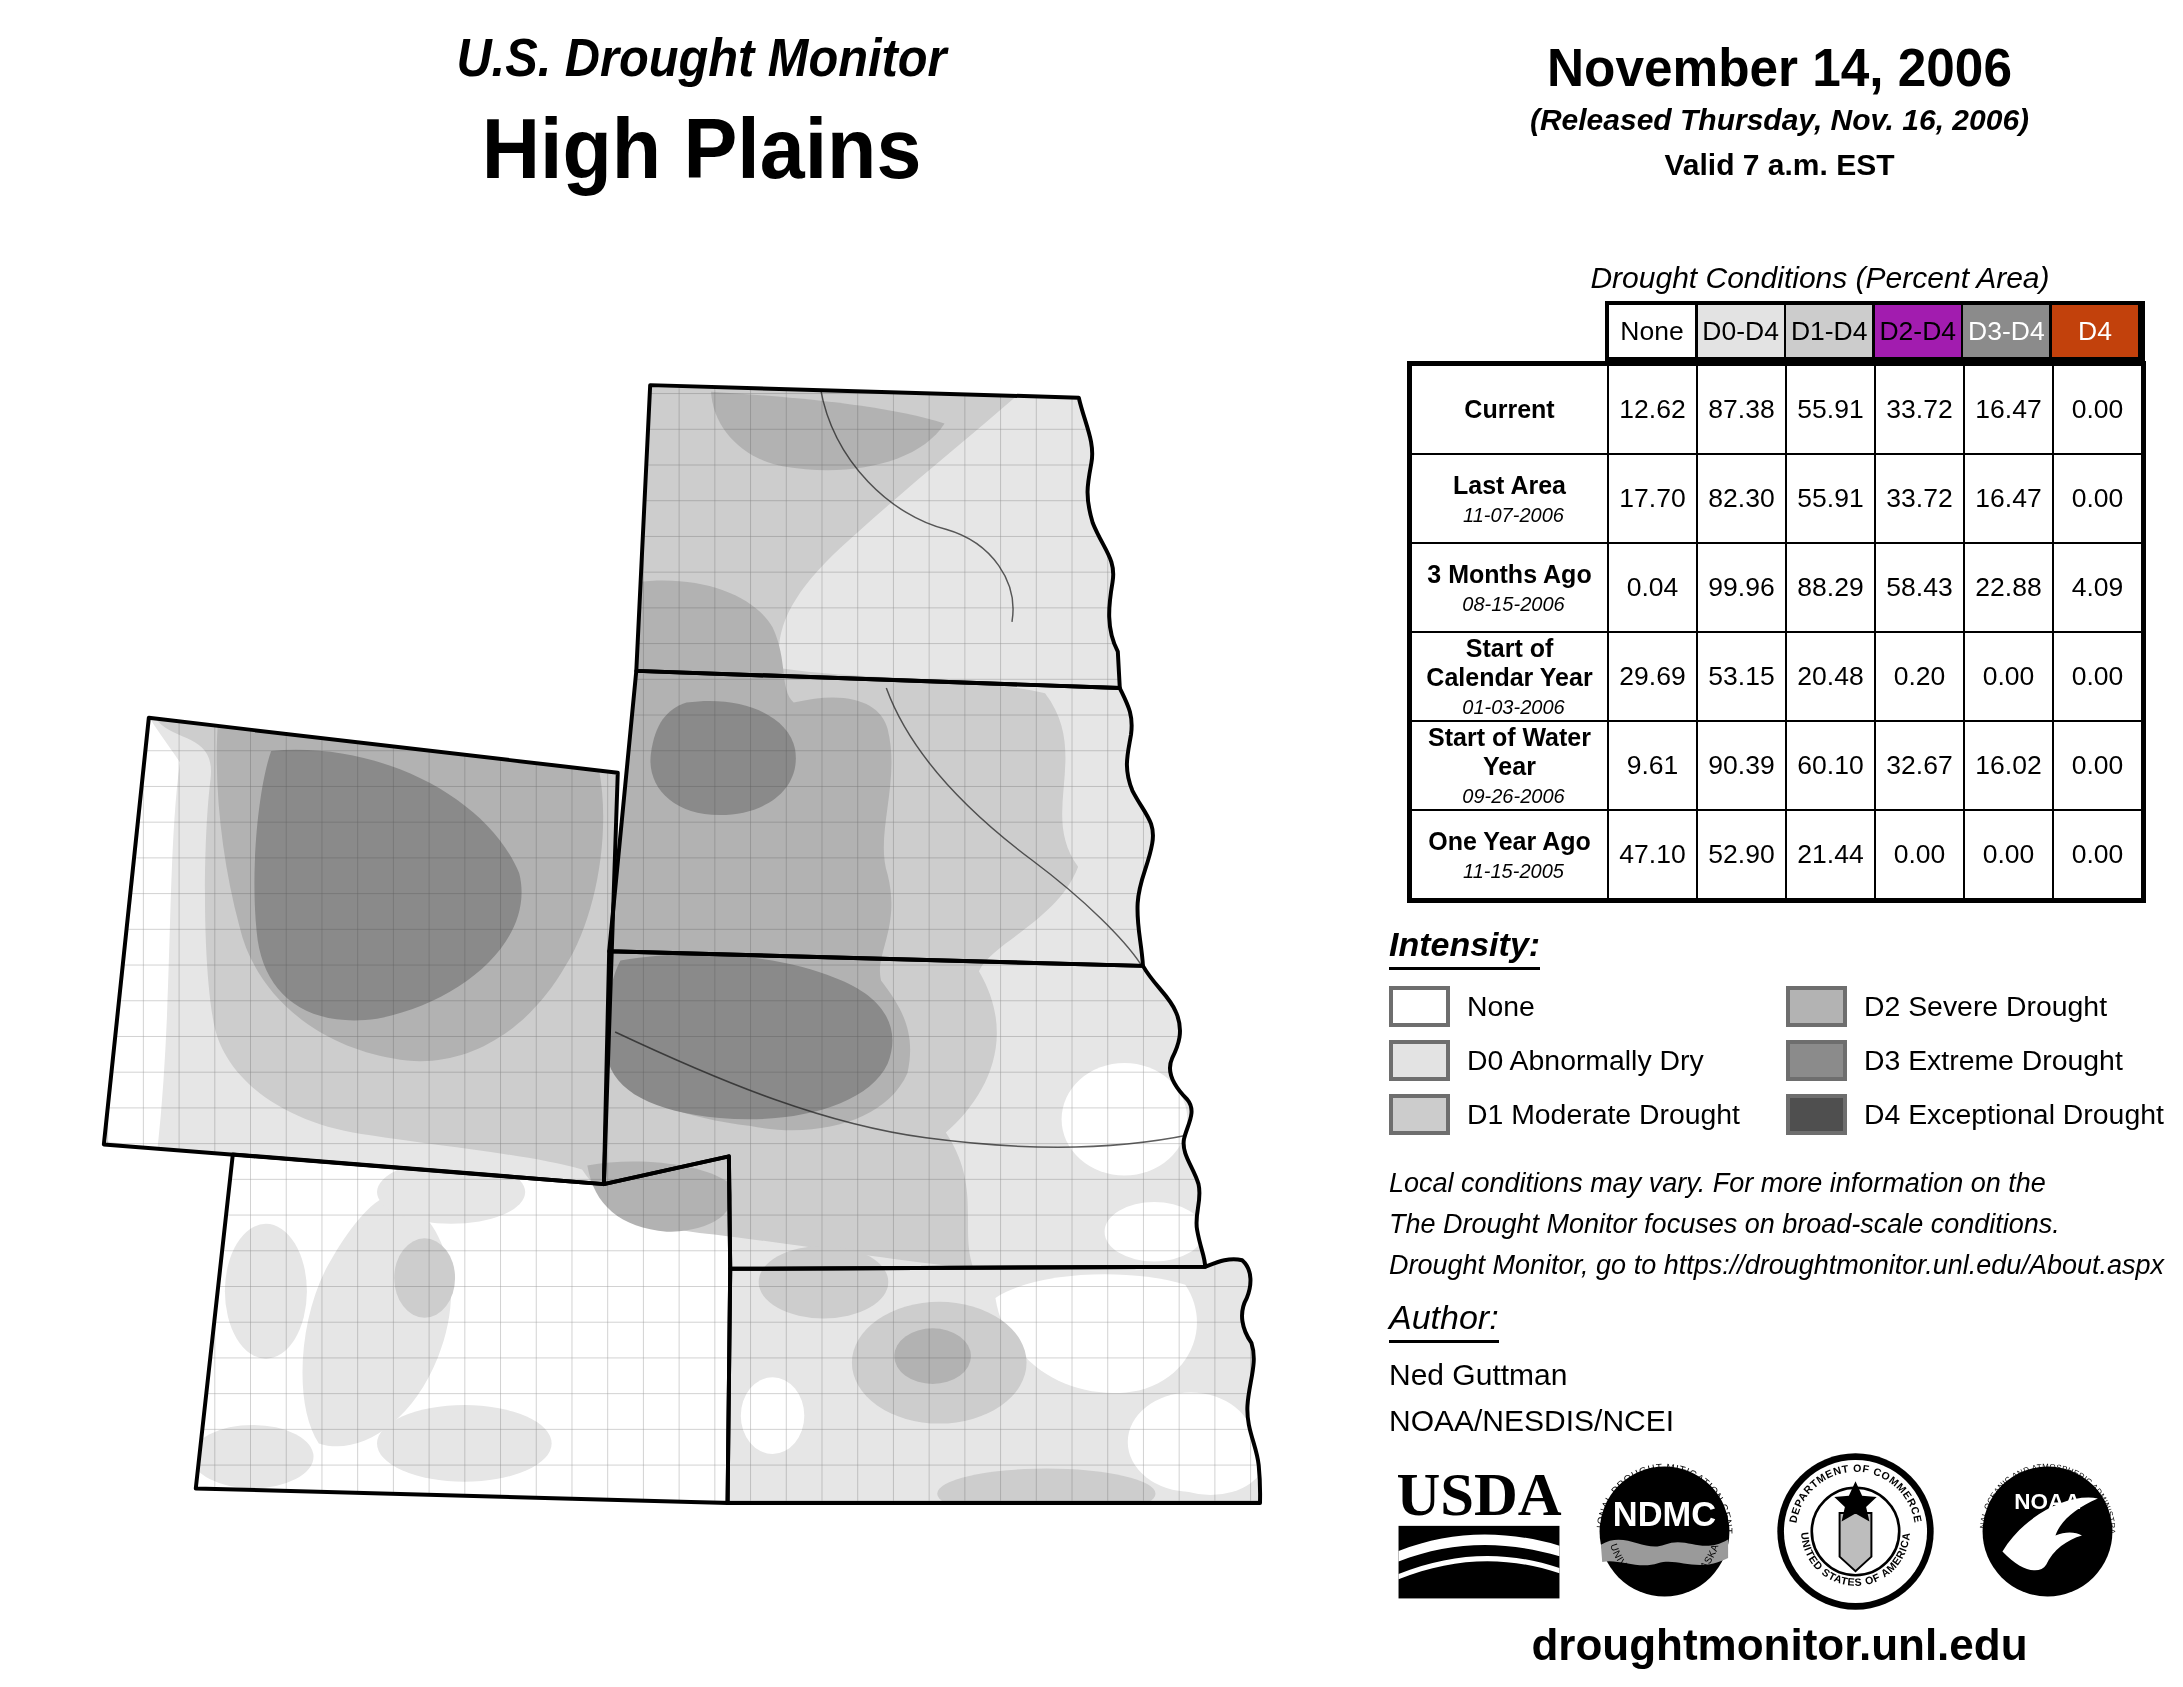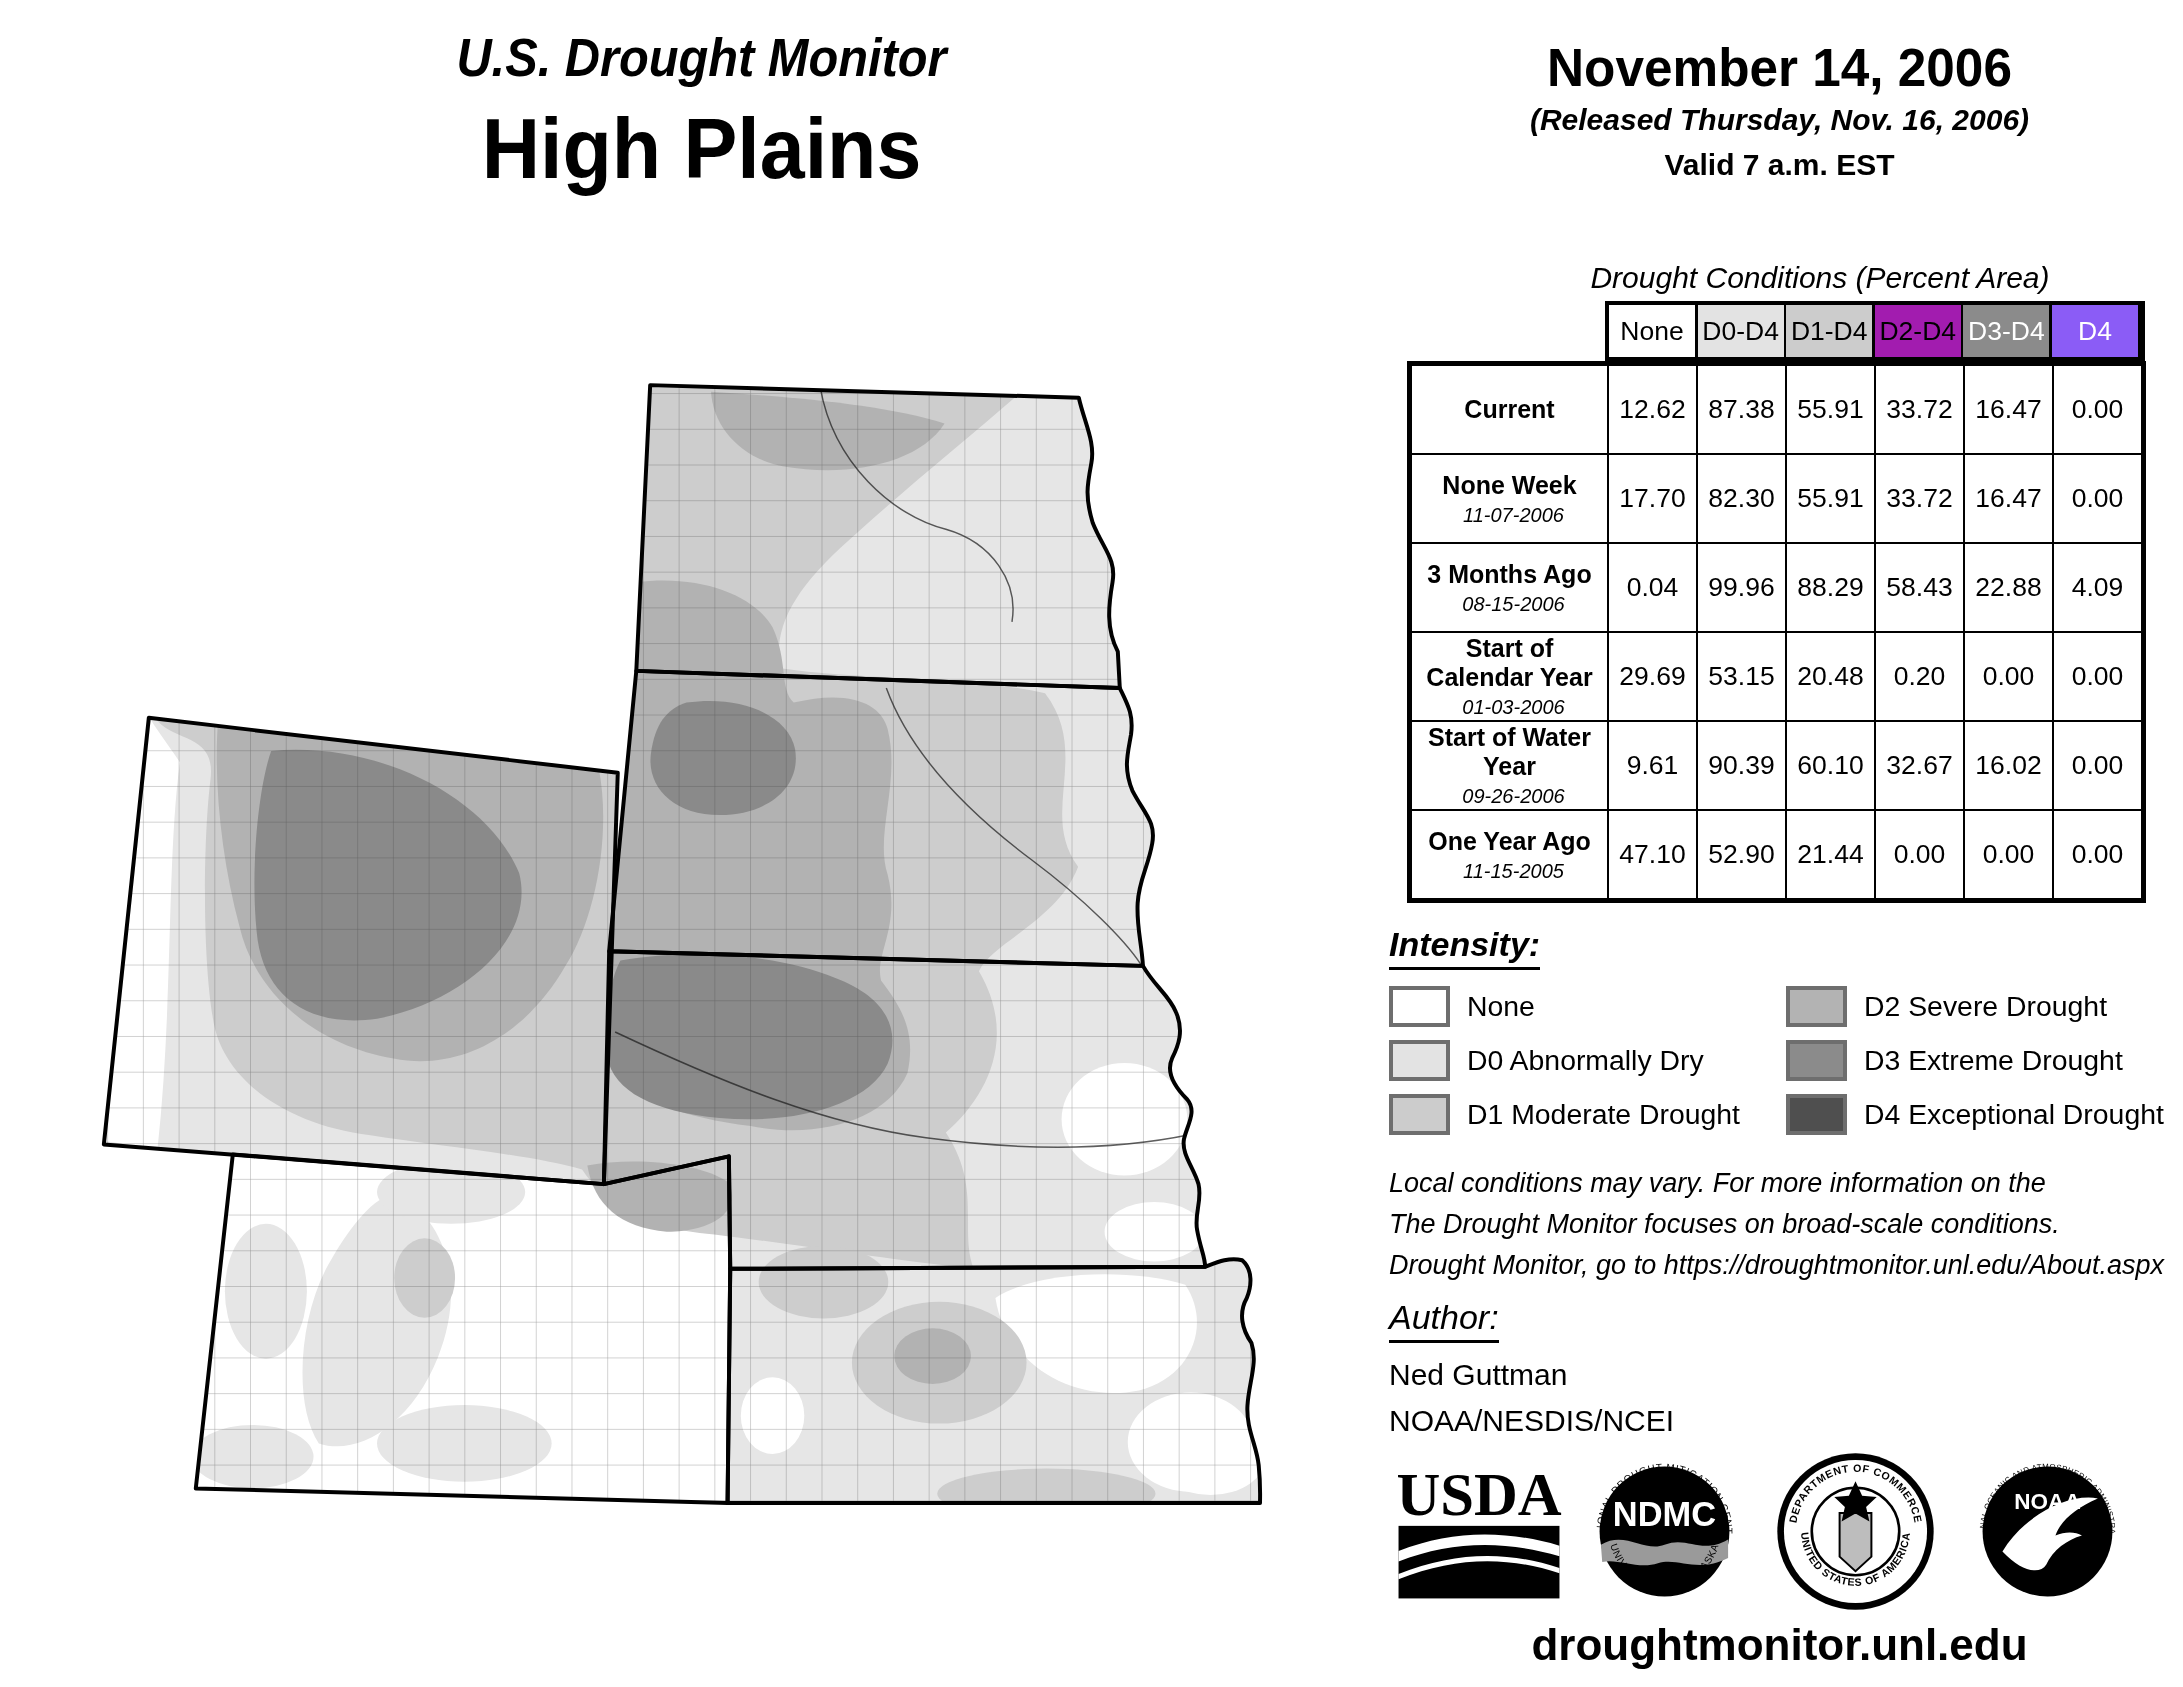--- a/index.html
+++ b/index.html
@@ -135,38 +135,38 @@
 
 <div class="abs tbl-title">Drought Conditions (Percent Area)</div>
 
 <div class="abs dm-table">
   <div class="hdr-row">
     <div class="hdr-cell" style="background: rgb(255, 255, 255); color: rgb(0, 0, 0);">None</div>
     <div class="hdr-cell" style="background: rgb(227, 227, 227); color: rgb(0, 0, 0);">D0-D4</div>
     <div class="hdr-cell" style="background: rgb(204, 204, 204); color: rgb(0, 0, 0);">D1-D4</div>
     <div class="hdr-cell" style="background: #a21caf; color: rgb(0, 0, 0);">D2-D4</div>
     <div class="hdr-cell" style="background: rgb(139, 139, 139); color: rgb(255, 255, 255);">D3-D4</div>
-    <div class="hdr-cell" style="background: #8b5cf6; color: rgb(255, 255, 255);">D4</div>
+    <div class="hdr-cell" style="background: #c2410c; color: rgb(255, 255, 255);">D4</div>
   </div>
   <table class="data-grid">
     <tbody>
         <tr>
       <td class="lbl-cell">
             <div class="row-label">Current</div>
           </td>
       <td class="val-cell">12.62</td>
       <td class="val-cell">87.38</td>
       <td class="val-cell">55.91</td>
       <td class="val-cell">33.72</td>
       <td class="val-cell">16.47</td>
       <td class="val-cell">0.00</td>
     </tr>
     <tr>
       <td class="lbl-cell">
-        <div class="row-label">None Week</div>
+        <div class="row-label">Last Area</div>
         <div class="row-date">11-07-2006</div>
       </td>
       <td class="val-cell">17.70</td>
       <td class="val-cell">82.30</td>
       <td class="val-cell">55.91</td>
       <td class="val-cell">33.72</td>
       <td class="val-cell">16.47</td>
       <td class="val-cell">0.00</td>
     </tr>
     <tr>

